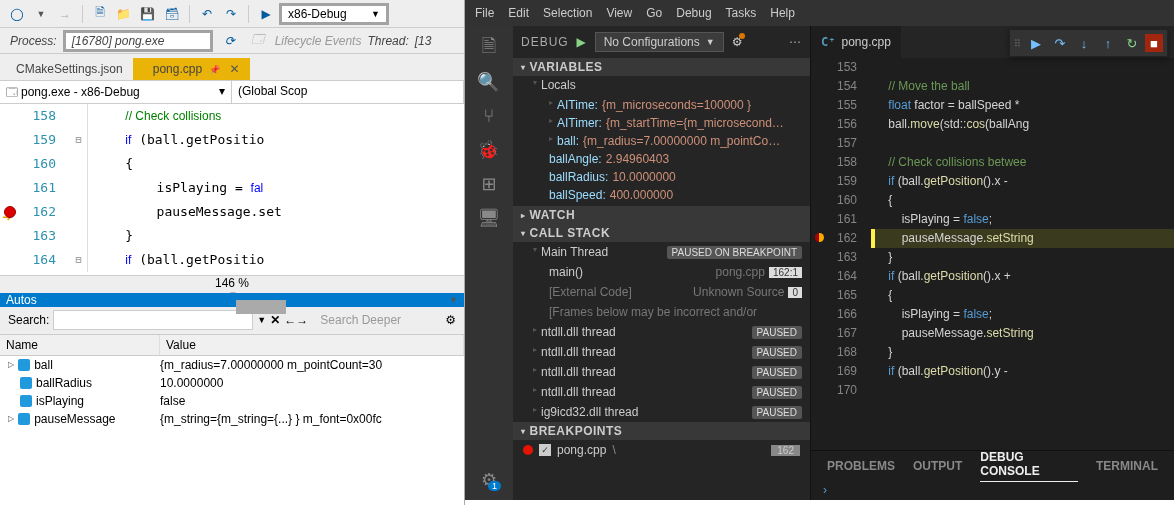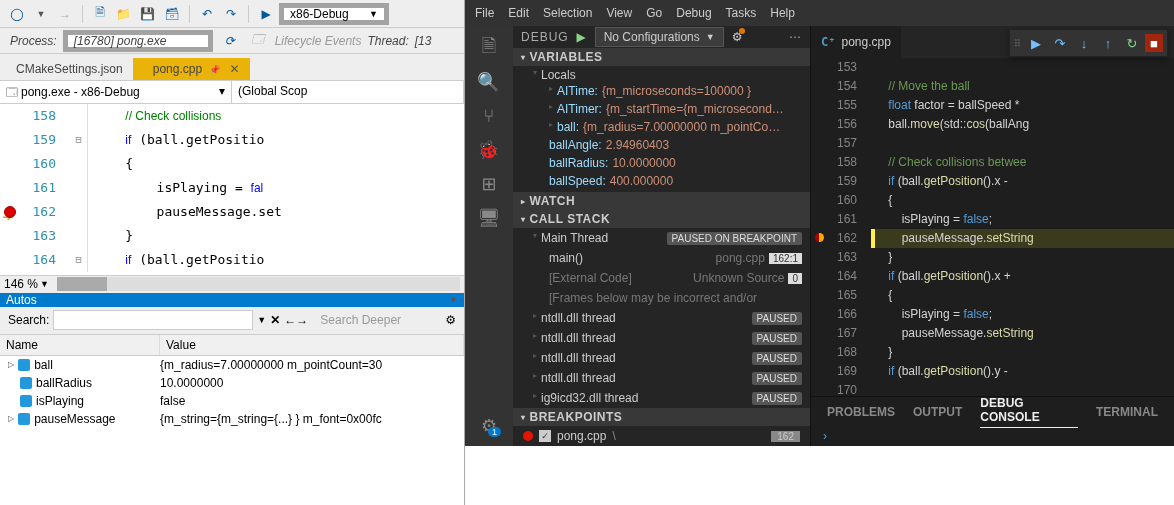--- a/index.html
+++ b/index.html
@@ -1,55 +1,55 @@
 <!DOCTYPE html>
 <html><head>
 <meta charset="utf-8">
 <style>
 * { margin:0; padding:0; box-sizing:border-box; font-family:"Segoe UI",sans-serif; font-size:12px; }
 body { width:1174px; height:505px; display:flex; overflow:hidden; background:#fff; }
 .vs { width:465px; height:505px; display:flex; flex-direction:column; background:#eee; border-right:1px solid #aaa; }
 .vs-tb { height:28px; display:flex; align-items:center; gap:2px; padding:2px 6px; background:#eee; border-bottom:1px solid #ccc; }
 .tb-btn { width:22px; height:22px; display:flex; align-items:center; justify-content:center; color:#005a9e; }
-.tb-drop { display:flex; align-items:center; gap:4px; padding:2px 6px; background:#fff; border:5px solid #a3a3a3; min-width:110px; height:22px; }
+.tb-drop { display:flex; align-items:center; gap:4px; padding:2px 6px; background:#fff; border:3px solid #a3a3a3; min-width:110px; height:22px; }
 .vs-tb2 { height:26px; display:flex; align-items:center; gap:6px; padding:0 10px; background:#eee; border-bottom:1px solid #ccc; color:#444;font-style:italic; }
 .vs-tabs { height:26px; display:flex; align-items:end; padding:0 6px; background:#eee; }
 .vs-tab { padding:4px 10px; font-size:11px; color:#444; position:relative; }
 .vs-tab.act { background:#eab308;padding-left:20px; }
 .vs-tab.act .x { margin-left:6px; color:#555; }
 .pin { margin-left:4px; font-size:9px; }
 .vs-combos { height:24px; display:flex; background:#fff; border-top:1px solid #ccc; border-bottom:1px solid #ccc; }
 .vs-combo { flex:1; padding:3px 6px; border-right:1px solid #ccc; font-size:11px; overflow:hidden; white-space:nowrap; }
 .vs-ed { flex:1; overflow:hidden; background:#fff; display:flex; flex-direction:column; }
 .vs-gut { display:flex; }
 .ln { width:70px; text-align:right; padding-right:14px; color:#2b91af; font-family:Consolas,monospace; font-size:13px; line-height:24px; background:#fff; position:relative; }
 .ln .bp { position:absolute; left:4px; top:6px; width:12px; height:12px; background:#d00; border:1px solid #900; border-radius:50%; }
 .ln .arr { position:absolute; left:2px; top:5px; color:#f0a000; font-size:12px; }
 .fold { width:18px; text-align:center; color:#888; font-family:monospace; font-size:10px; line-height:24px; border-right:1px solid #ddd; }
 .code { flex:1; font-family:Consolas,monospace; font-size:13px; line-height:24px; padding-left:6px; white-space:pre; overflow:hidden; }
 .cm { color:#008000; }
 .kw { color:#0000ff; }
-.vs-sb { height:18px; display:flex; align-items:center; background:#eee; border-top:1px solid #ccc; padding:0 4px; font-size:11px; }
+.vs-sb { height:18px; display:flex; align-items:center; background:#eee; border-top:1px solid #ccc; padding:0 4px; font-size:11px;flex-direction:column; }
 .vs-sb .track { flex:1; height:14px; background:#ddd; margin-left:8px; position:relative; }
 .vs-sb .thumb { position:absolute; left:0; width:50px; height:14px; background:#aaa; }
 .autos-hd { height:14px; background:#007acc; color:#fff; display:flex; align-items:center; justify-content:space-between; padding:0 6px; font-size:11px; }
 .autos-hd .tri { font-size:9px; }
 .search-row { height:28px; display:flex; align-items:center; gap:4px; padding:0 8px; background:#eee; border-bottom:1px solid #ccc; font-size:11px; }
 .search-row input { flex:0 0 200px; height:20px; border:1px solid #ccc; padding:0 4px; }
 .search-row .deep { color:#999; margin-left:8px; }
 .autos-tbl { flex:1; background:#fff; overflow:hidden; }
 .autos-th { display:flex; border-bottom:1px solid #ccc; background:#f0f0f0; font-size:11px; }
 .autos-th > div { padding:3px 6px; border-right:1px solid #ddd; }
 .c1 { width:160px; } .c2 { flex:1; }
 .autos-row { display:flex; font-size:11px; padding:2px 0; }
 .autos-row .c1 { display:flex; align-items:center; gap:4px; padding-left:8px; }
 .tri { font-size:8px; color:#555; }
 .ico-v { width:12px; height:12px; background:#2299dd; border-radius:2px; }
 
-.vsc { flex:1; height:446px; display:flex; flex-direction:column; background:#1e1e1e; color:#ccc; }
+.vsc { flex:1; height:500px; display:flex; flex-direction:column; background:#1e1e1e; color:#ccc; }
 .vsc-menu { height:26px; display:flex; align-items:center; gap:14px; padding:0 10px; background:#323233; font-size:12px; color:#ccc; }
 .vsc-body { flex:1; display:flex; overflow:hidden; }
 .vsc-act { width:48px; background:#333; display:flex; flex-direction:column; align-items:center; gap:6px; padding-top:8px; position:relative; }
 .act-ic { width:28px; height:28px; display:flex; align-items:center; justify-content:center; color:#888; font-size:18px; }
 .act-ic.sel { color:#fff; }
 .act-bot { position:absolute; bottom:6px; }
 .badge { position:absolute; bottom:3px; right:2px; background:#007acc; color:#fff; border-radius:8px; font-size:9px; padding:0 4px; }
 .vsc-side { width:298px; background:#252526; display:flex; flex-direction:column; border-right:1px solid #111; }
 .dbg-hd { height:32px; display:flex; align-items:center; gap:4px; padding:0 8px; font-size:11px; letter-spacing:1px; color:#aaa; }
 .dbg-play { width:18px; height:18px; color:#89d185; display:flex; align-items:center; justify-content:center; }

